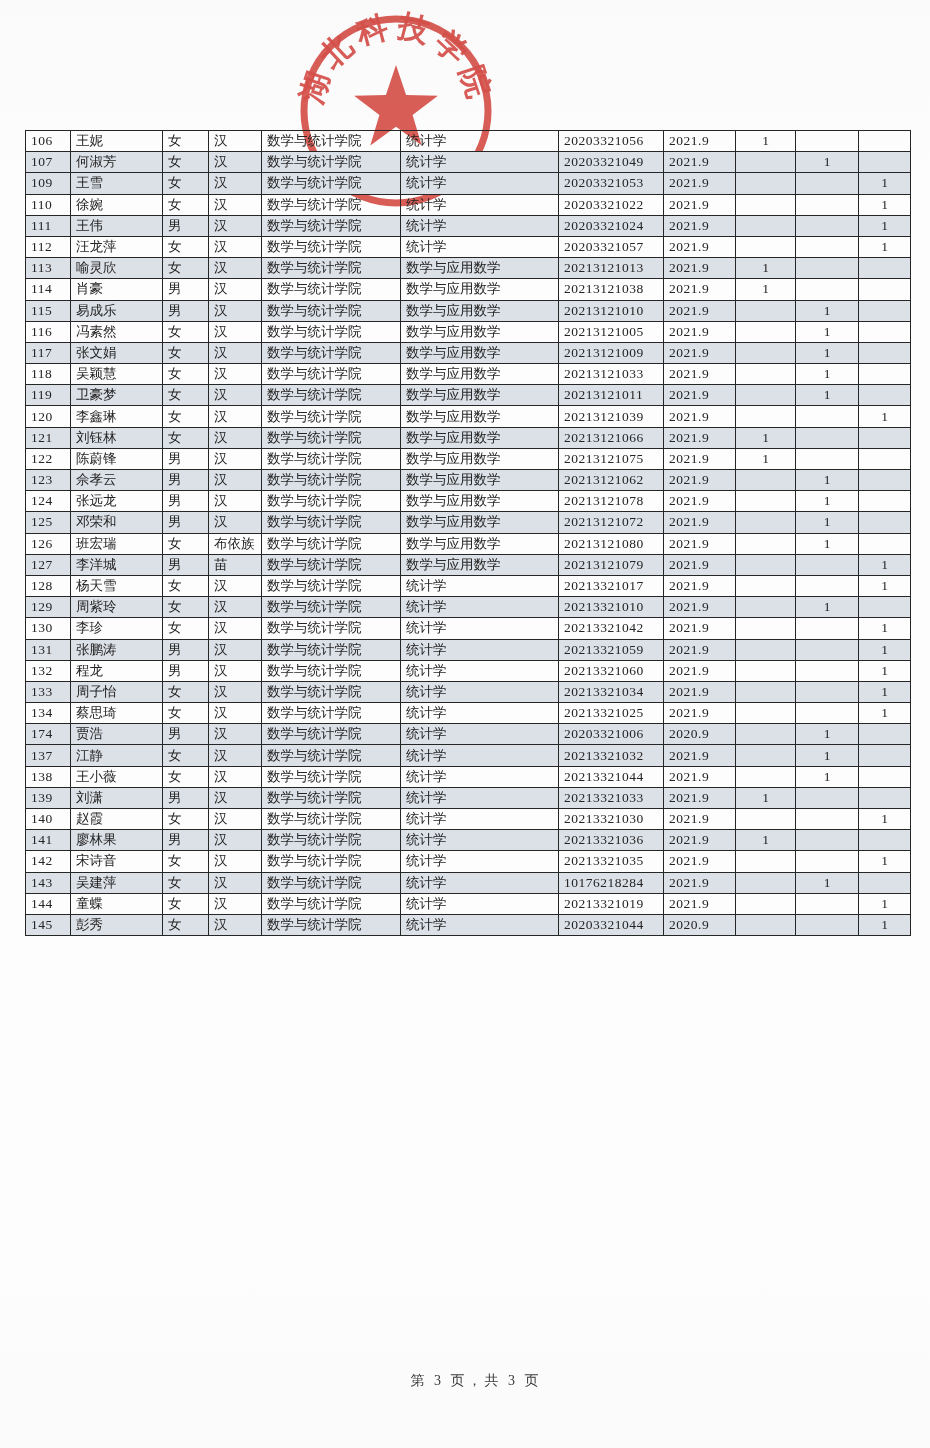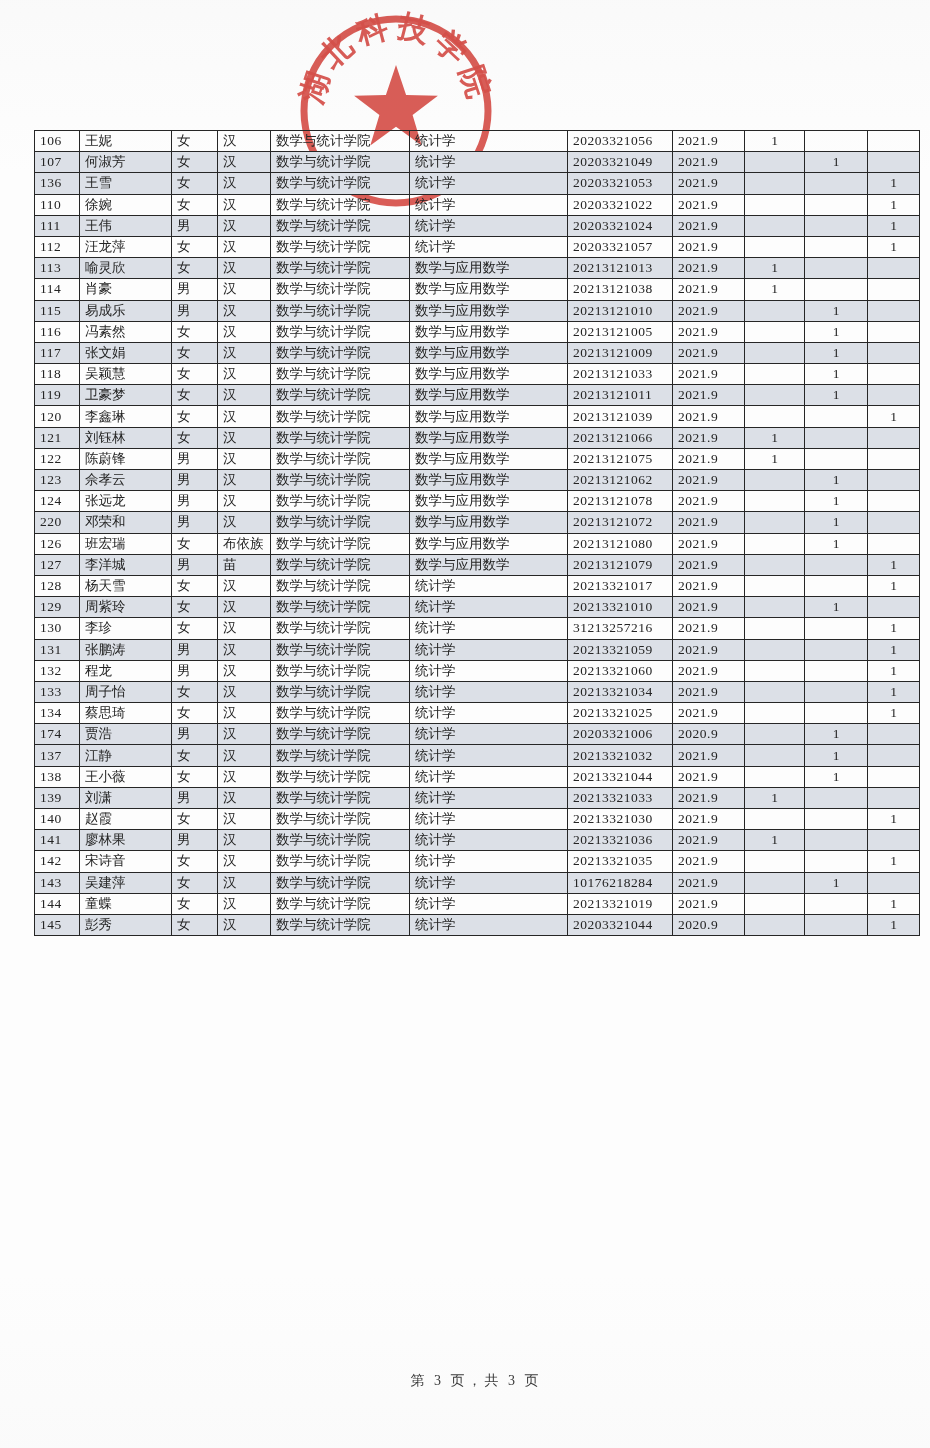--- a/index.html
+++ b/index.html
@@ -11,21 +11,21 @@
     font-family: "Liberation Serif", "DejaVu Serif", serif;
     overflow: hidden;
   }
   .scan-tint {
     position:absolute; inset:0;
     background: linear-gradient(180deg, rgba(240,240,240,.25), rgba(255,255,255,0) 12%, rgba(255,255,255,0) 88%, rgba(242,242,242,.25));
     pointer-events:none;
   }
   table.roster {
     position: absolute;
-    left: 34px;
+    left: 25px;
     top: 130px;
     width: 885px;
     border-collapse: collapse;
     table-layout: fixed;
   }
   table.roster td {
     border: 1px solid #262626;
     height: 20.2px;
     padding: 0 2px 0 5px;
     font-size: 13.5px;
@@ -117,21 +117,21 @@
           <td>汉</td>
           <td>数学与统计学院</td>
           <td>统计学</td>
           <td class="num">20203321049</td>
           <td class="num">2021.9</td>
           <td class="mark"></td>
           <td class="mark">1</td>
           <td class="mark"></td>
         </tr>
         <tr class="shaded">
-          <td class="num">136</td>
+          <td class="num">109</td>
           <td>王雪</td>
           <td>女</td>
           <td>汉</td>
           <td>数学与统计学院</td>
           <td>统计学</td>
           <td class="num">20203321053</td>
           <td class="num">2021.9</td>
           <td class="mark"></td>
           <td class="mark"></td>
           <td class="mark">1</td>
@@ -325,21 +325,21 @@
           <td>汉</td>
           <td>数学与统计学院</td>
           <td>数学与应用数学</td>
           <td class="num">20213121078</td>
           <td class="num">2021.9</td>
           <td class="mark"></td>
           <td class="mark">1</td>
           <td class="mark"></td>
         </tr>
         <tr class="shaded">
-          <td class="num">220</td>
+          <td class="num">125</td>
           <td>邓荣和</td>
           <td>男</td>
           <td>汉</td>
           <td>数学与统计学院</td>
           <td>数学与应用数学</td>
           <td class="num">20213121072</td>
           <td class="num">2021.9</td>
           <td class="mark"></td>
           <td class="mark">1</td>
           <td class="mark"></td>
@@ -396,21 +396,21 @@
           <td class="mark">1</td>
           <td class="mark"></td>
         </tr>
         <tr>
           <td class="num">130</td>
           <td>李珍</td>
           <td>女</td>
           <td>汉</td>
           <td>数学与统计学院</td>
           <td>统计学</td>
-          <td class="num">31213257216</td>
+          <td class="num">20213321042</td>
           <td class="num">2021.9</td>
           <td class="mark"></td>
           <td class="mark"></td>
           <td class="mark">1</td>
         </tr>
         <tr class="shaded">
           <td class="num">131</td>
           <td>张鹏涛</td>
           <td>男</td>
           <td>汉</td>

